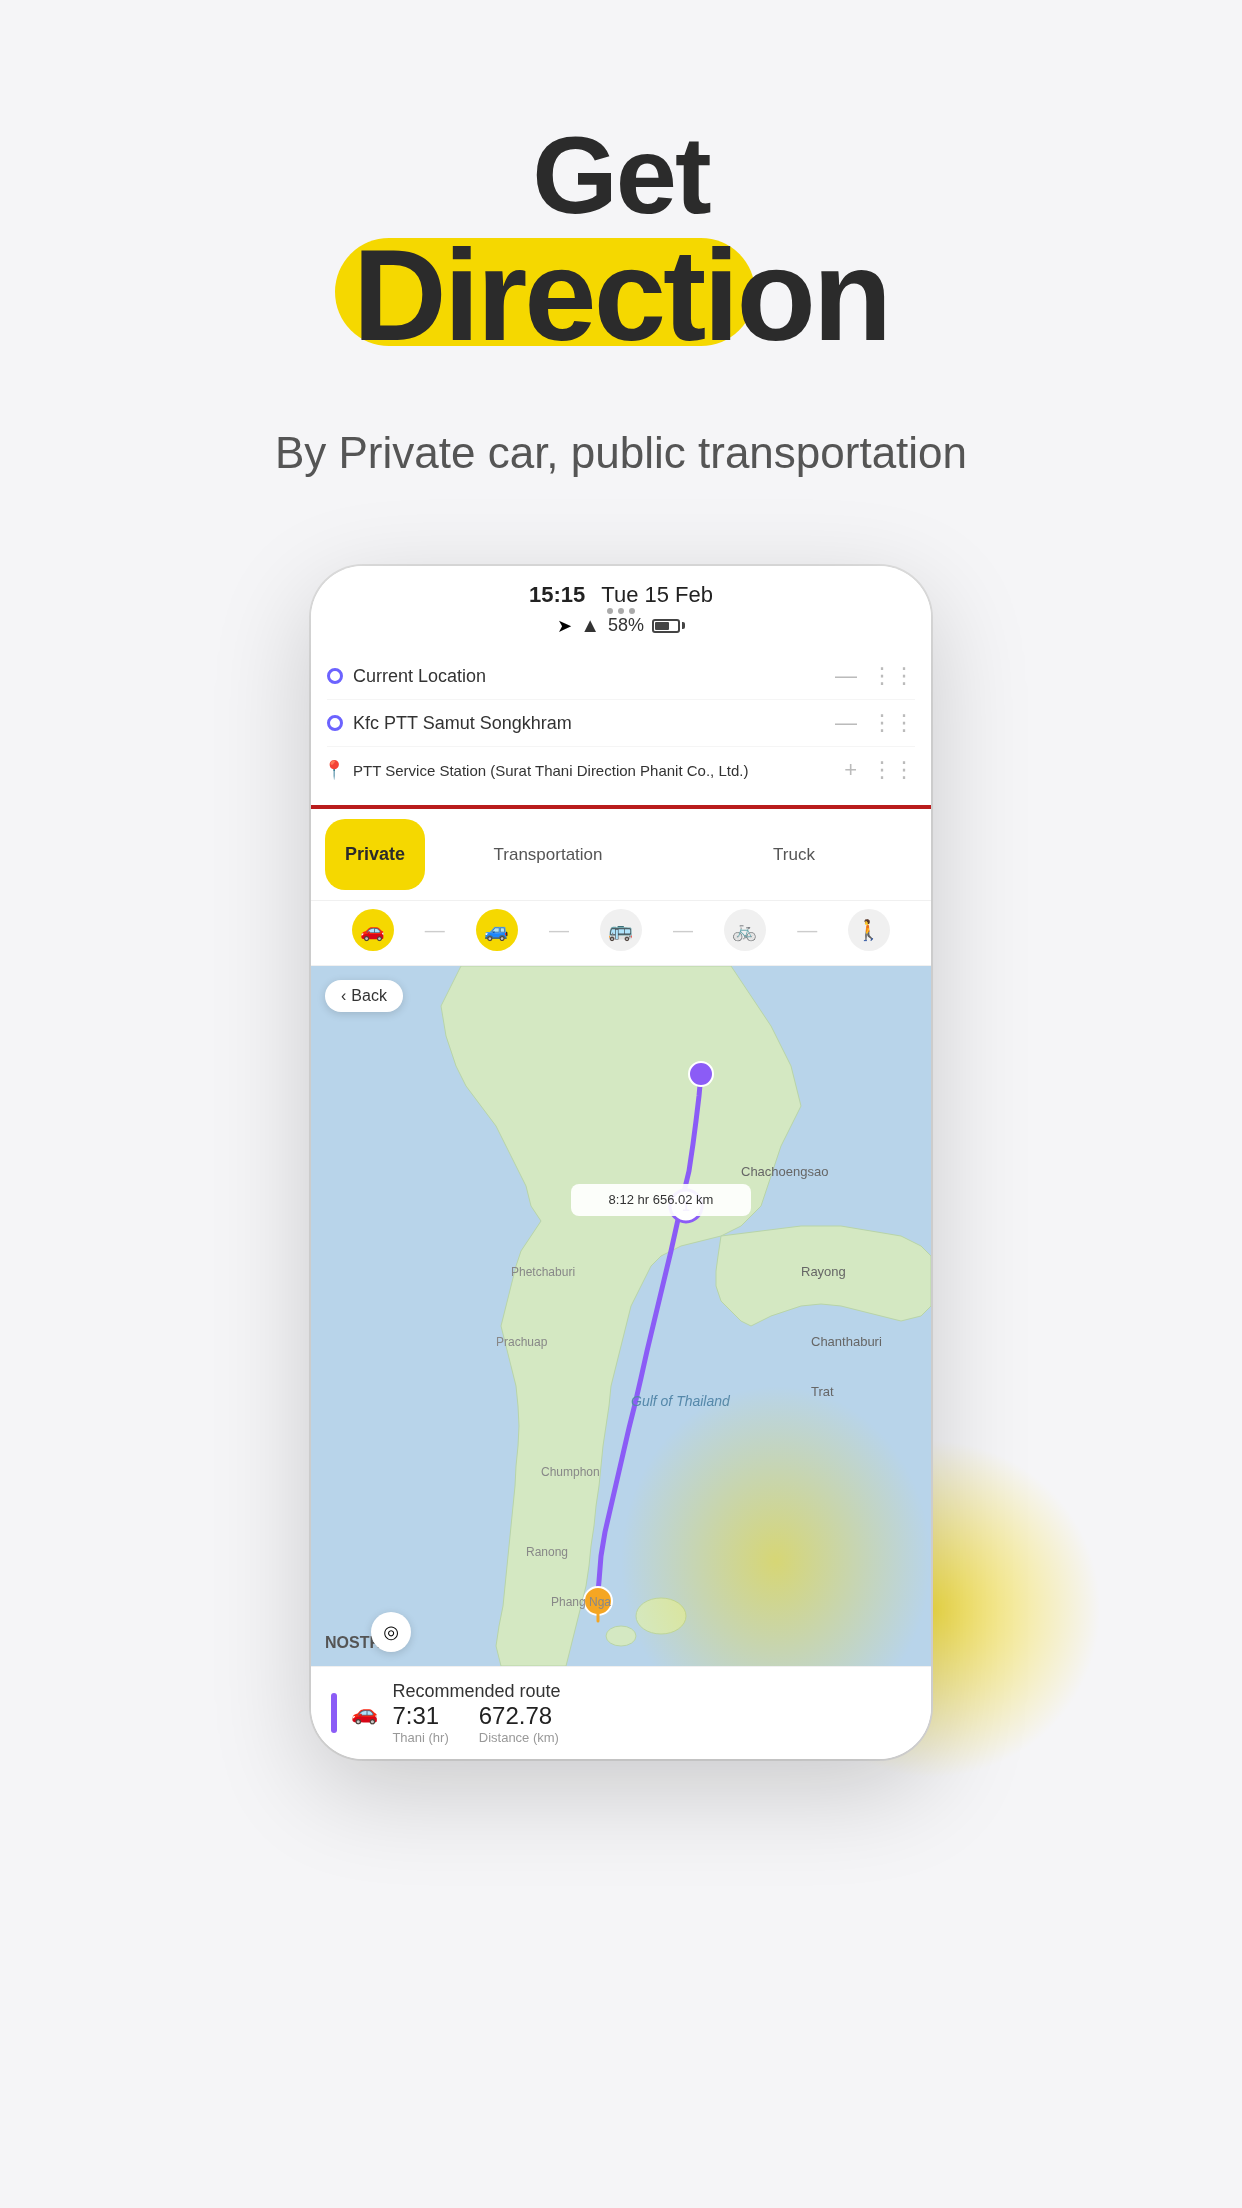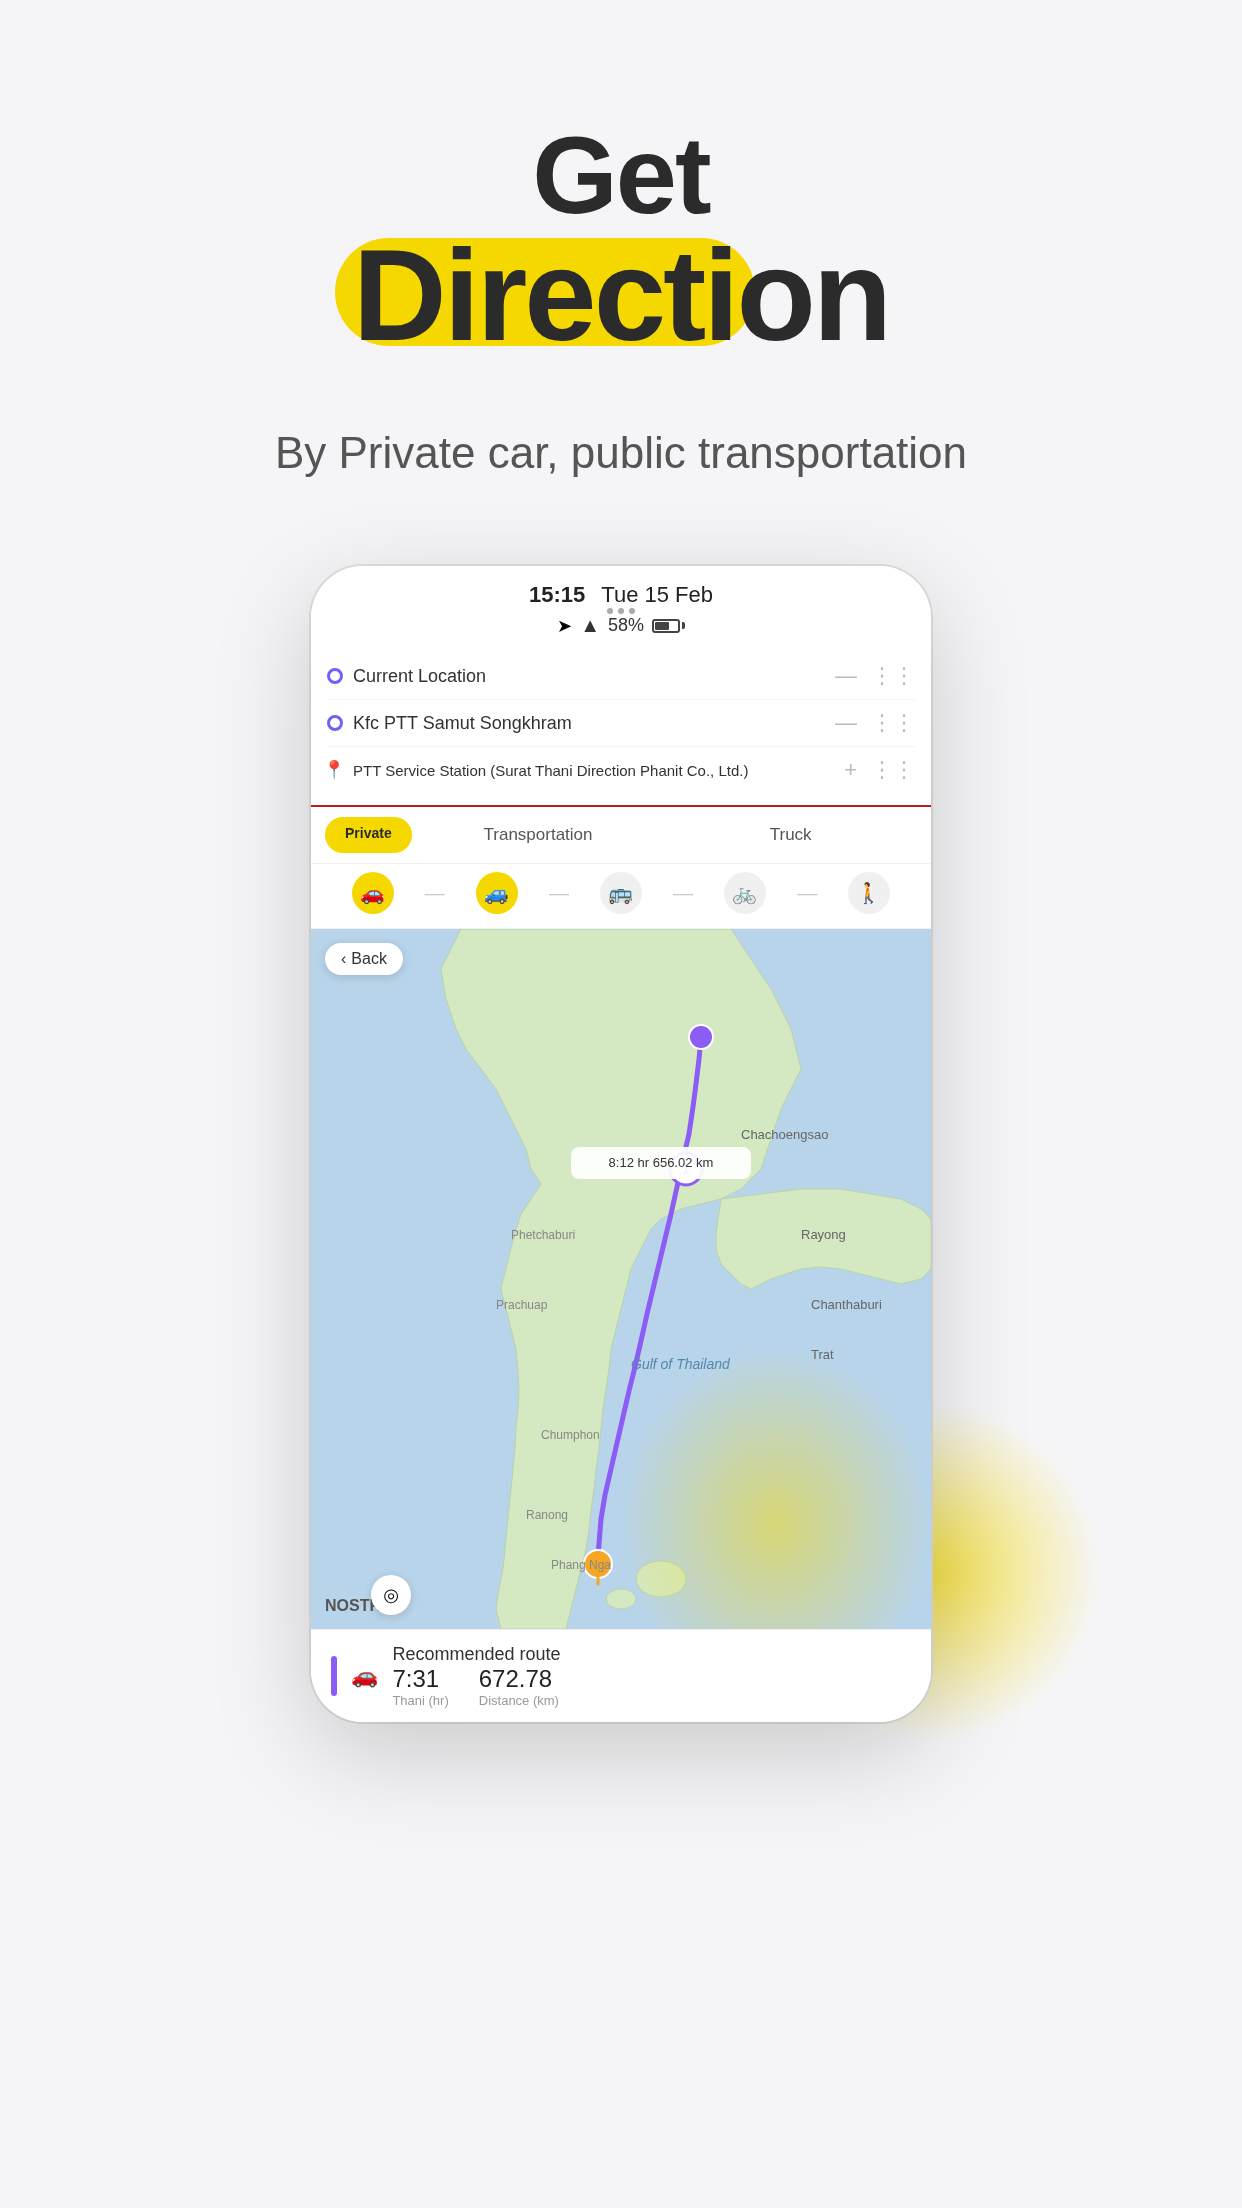--- a/index.html
+++ b/index.html
@@ -176,21 +176,21 @@
 
     .wifi-icon {
       font-size: 20px;
       color: #333;
     }
 
     
     .route-inputs {
       background: #fff;
       padding: 8px 16px 12px;
-      border-bottom: 2px solid #b91c1c;
+      border-bottom: 4px solid #b91c1c;
     }
 
     .route-input-row {
       display: flex;
       align-items: center;
       padding: 10px 0;
       border-bottom: 1px solid #f5f5f5;
       gap: 10px;
     }
 
@@ -246,23 +246,23 @@
       display: flex;
       background: #fff;
       padding: 10px 14px;
       gap: 0;
       border-bottom: 1px solid #f0f0f0;
     }
 
     .tab-private {
       background: #f5d800;
       color: #2b2b2b;
-      font-size: 14px;
+      font-size: 18px;
       font-weight: 600;
-      padding: 8px 20px;
+      padding: 25px 20px;
       border-radius: 20px;
       margin-right: auto;
     }
 
     .tab-label {
       flex: 1;
       text-align: center;
       font-size: 17px;
       color: #555;
       padding: 8px 2px;

